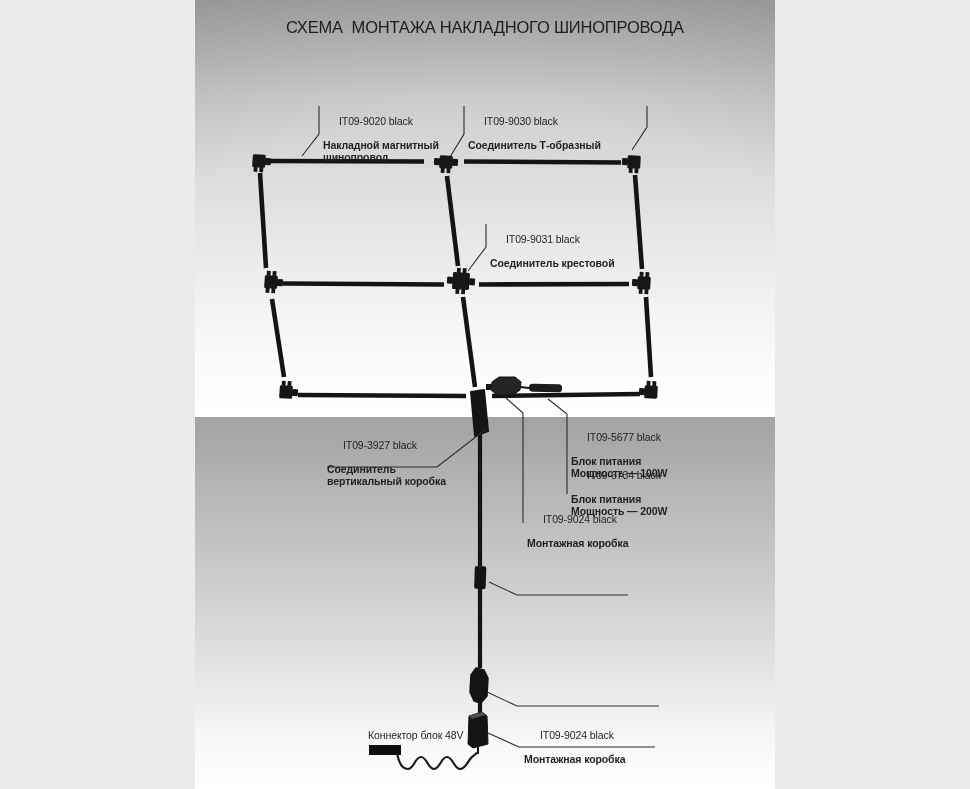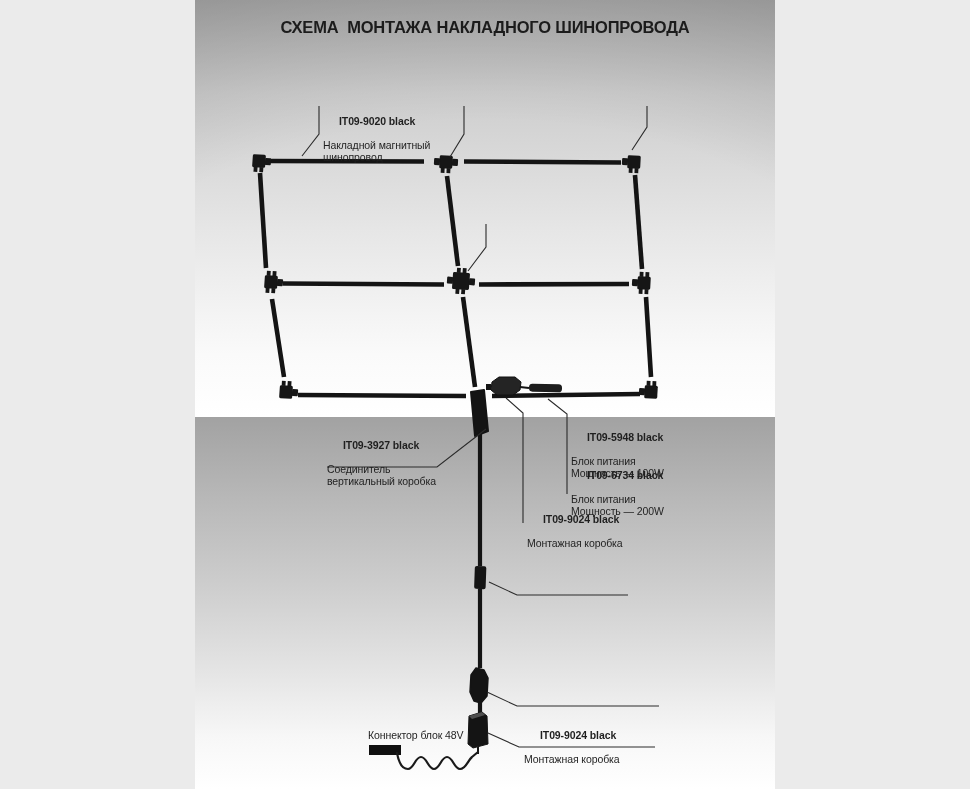--- a/index.html
+++ b/index.html
@@ -15,29 +15,29 @@
     content:"";position:absolute;left:0;top:0;right:0;bottom:0;
     background:radial-gradient(140% 120% at 50% 95%, rgba(0,0,0,0) 55%, rgba(0,0,0,0.20) 100%);
   }
   .panel-wall{
     position:absolute;left:195px;top:417px;width:580px;height:372px;
     background:linear-gradient(180deg,#a2a2a2 0%,#b8b8b8 22%,#cdcdcd 45%,#e4e4e4 68%,#f7f7f7 86%,#ffffff 100%);
   }
   svg.diagram{position:absolute;left:0;top:0;}
   .title{
     position:absolute;left:195px;top:17px;width:580px;text-align:center;
-    color:#1c1c1c;font-weight:700;font-size:16.5px;line-height:21px;letter-spacing:-0.2px;
+    color:#1c1c1c;font-weight:400;font-size:16.5px;line-height:21px;letter-spacing:-0.2px;
   }
   .title div{white-space:pre;}
   .lbl{
     position:absolute;color:#1f1f1f;font-size:10.5px;line-height:12px;
     letter-spacing:-0.1px;white-space:pre-line;
   }
-  .lbl .code{font-weight:700;padding-left:16px;}
-  .lbl .desc{font-weight:400;}
+  .lbl .code{font-weight:400;padding-left:16px;}
+  .lbl .desc{font-weight:700;}
   .lbl-single{font-weight:400;}
 </style>
 </head>
 <body>
 
 <div class="canvas">
 
   <div class="panel-ceiling"></div>
   <div class="panel-wall"></div>
 
@@ -164,31 +164,39 @@
   <div class="title">
     <div>СХЕМА  МОНТАЖА НАКЛАДНОГО ШИНОПРОВОДА</div>
   </div>
 
   <div class="lbl" style="left:323px;top:103px">
     <div class="code">IT09-9020 black</div>
     <div class="desc">Накладной магнитный
 шинопровод</div>
   </div>
 
-
-
+  <div class="lbl" style="left:468px;top:103px">
+    <div class="code">IT09-9030 black</div>
+    <div class="desc">Соединитель Т-образный</div>
+  </div>
+
+
+  <div class="lbl" style="left:490px;top:221px">
+    <div class="code">IT09-9031 black</div>
+    <div class="desc">Соединитель крестовой</div>
+  </div>
 
   <div class="lbl" style="left:327px;top:427px">
     <div class="code">IT09-3927 black</div>
     <div class="desc">Соединитель
 вертикальный коробка</div>
   </div>
 
   <div class="lbl" style="left:571px;top:419px">
-    <div class="code">IT09-5948 black</div>
+    <div class="code">IT09-5677 black</div>
     <div class="desc">Блок питания
 Мощность — 100W</div>
   </div>
 
   <div class="lbl" style="left:571px;top:457px">
     <div class="code">IT09-6734 black</div>
     <div class="desc">Блок питания
 Мощность — 200W</div>
   </div>
 

